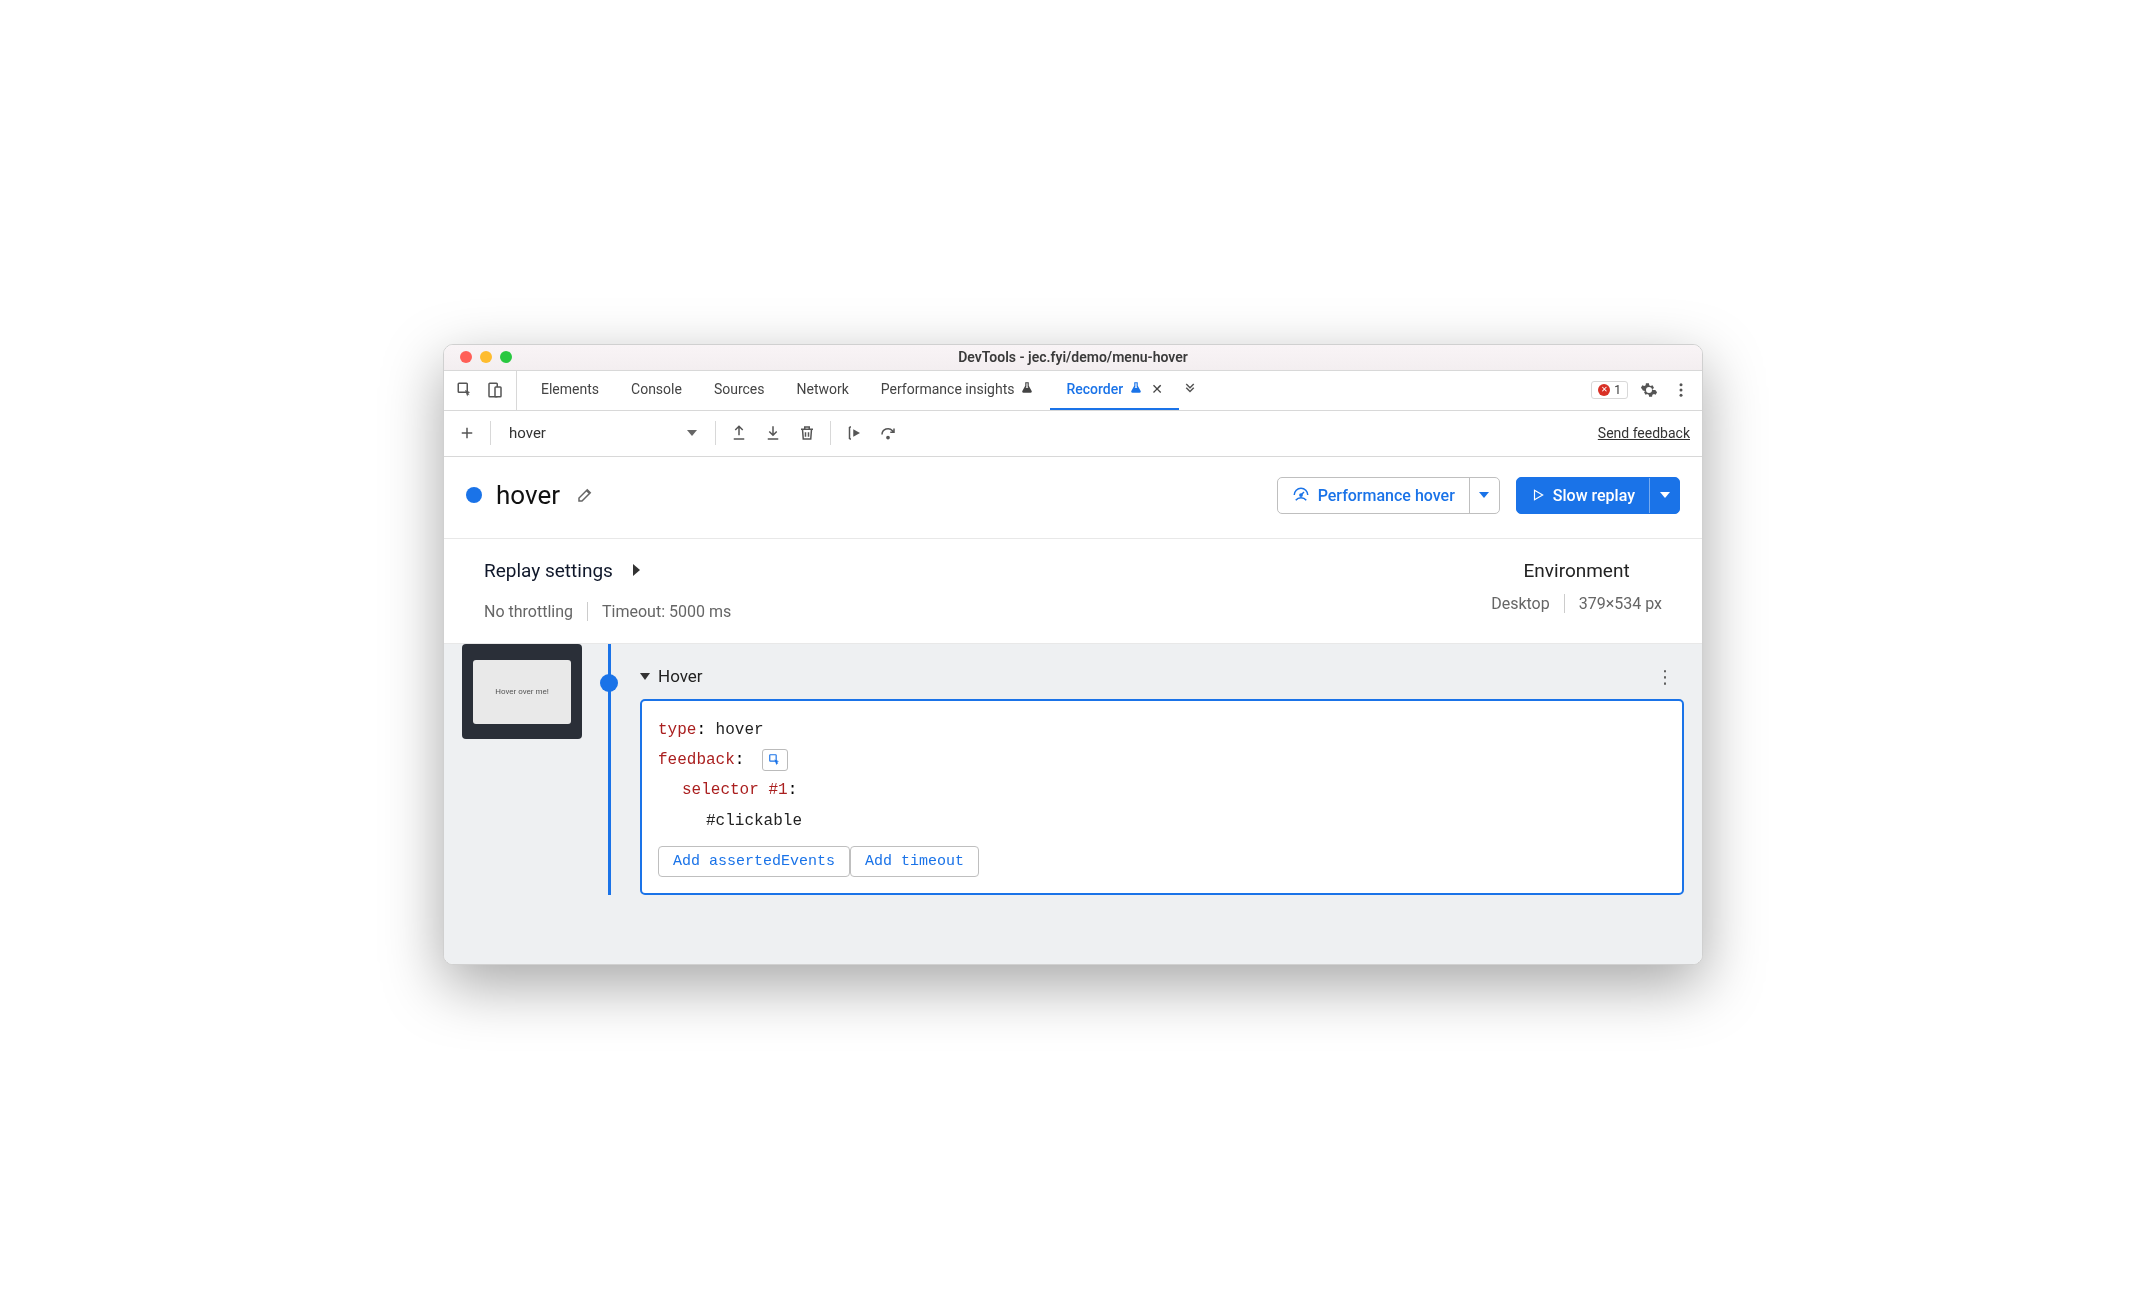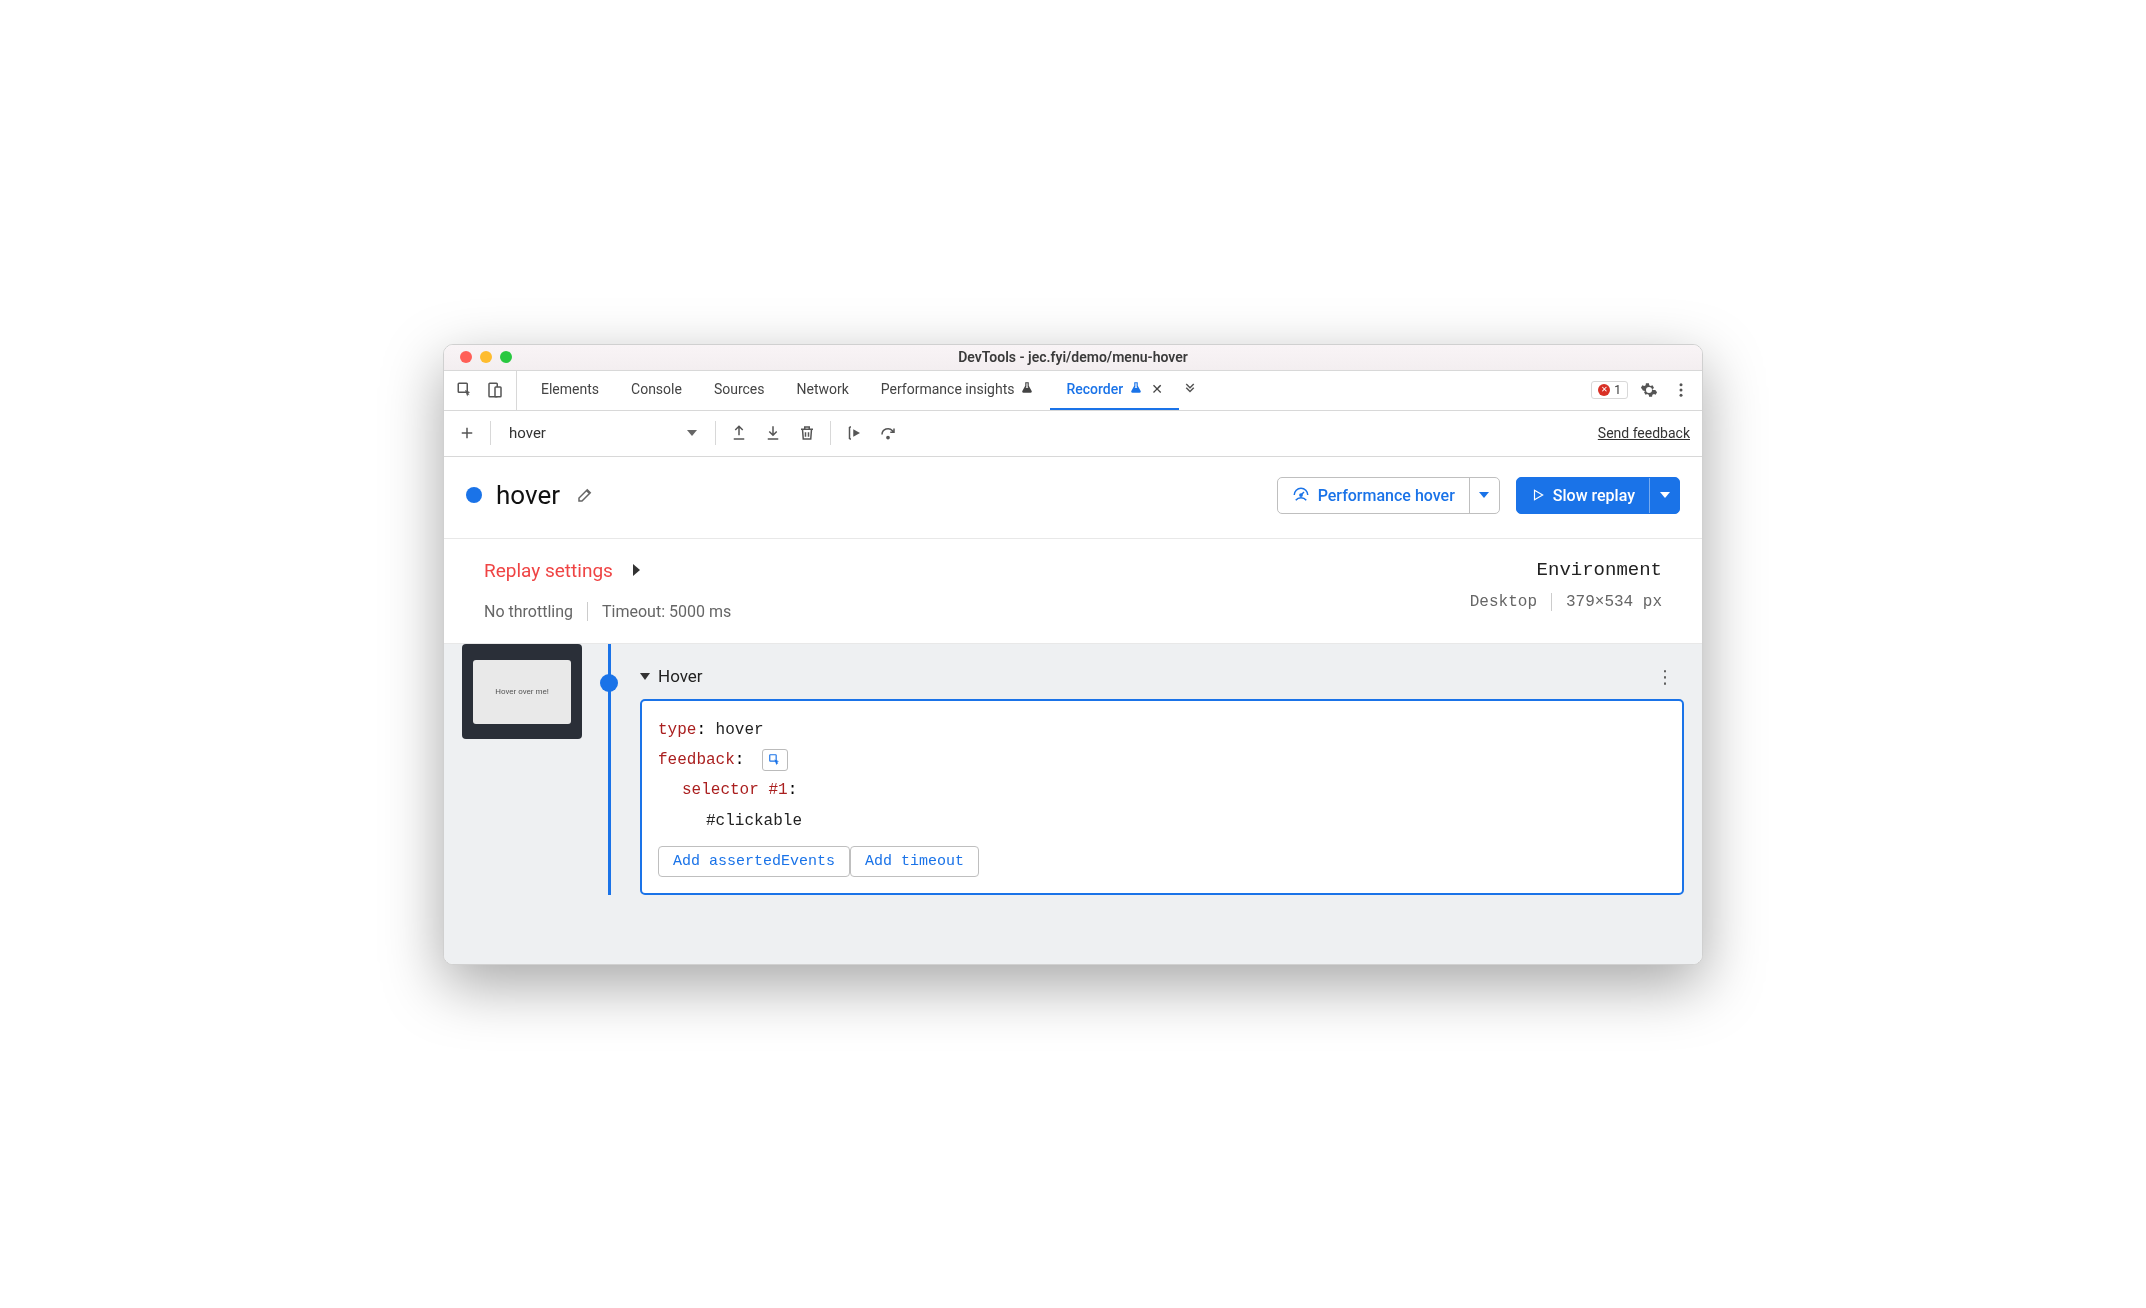--- a/index.html
+++ b/index.html
@@ -116,25 +116,25 @@
 }
 .split-btn.primary .caret { border-left-color: rgba(255,255,255,0.4); }
 .caret-down { width: 0; height: 0; border-left: 5px solid transparent; border-right: 5px solid transparent; border-top: 6px solid #1a73e8; }
 .split-btn.primary .caret-down { border-top-color: #fff; }
 
 .settings-row {
   display: flex; padding: 20px 40px 22px 40px;
   border-bottom: 1px solid #e8e8e8;
 }
 .settings-left { flex: 1; }
-.settings-title { font-size: 19px; color: #ef4444; display: flex; align-items: center; gap: 20px; margin-bottom: 20px; cursor: pointer; }
+.settings-title { font-size: 19px; color: #0f172a; display: flex; align-items: center; gap: 20px; margin-bottom: 20px; cursor: pointer; }
 .caret-right { width: 0; height: 0; border-top: 6px solid transparent; border-bottom: 6px solid transparent; border-left: 7px solid #333; }
 .settings-meta { display: flex; gap: 14px; color: #666; font-size: 16px; }
 .settings-meta .msep { width: 1px; background: #ccc; }
-.settings-right { text-align: right; font-family: Liberation Mono, monospace; }
+.settings-right { text-align: center; }
 .env-title { font-size: 19px; color: #222; margin-bottom: 12px; }
 
 .steps-area { background: #eef0f2; padding: 0 18px 18px 18px; position: relative; min-height: 320px; }
 .steps-inner { display: flex; gap: 18px; padding-top: 0; }
 .thumb-col { width: 120px; flex-shrink: 0; }
 .thumb {
   width: 120px; height: 95px; background: #2a2f38; border-radius: 4px;
   display: flex; align-items: flex-start; justify-content: center; padding-top: 16px;
 }
 .thumb-inner { width: 98px; height: 64px; background: #e9e9e9; border-radius: 3px; display: flex; align-items: center; justify-content: center; font-size: 8px; color: #555; }

